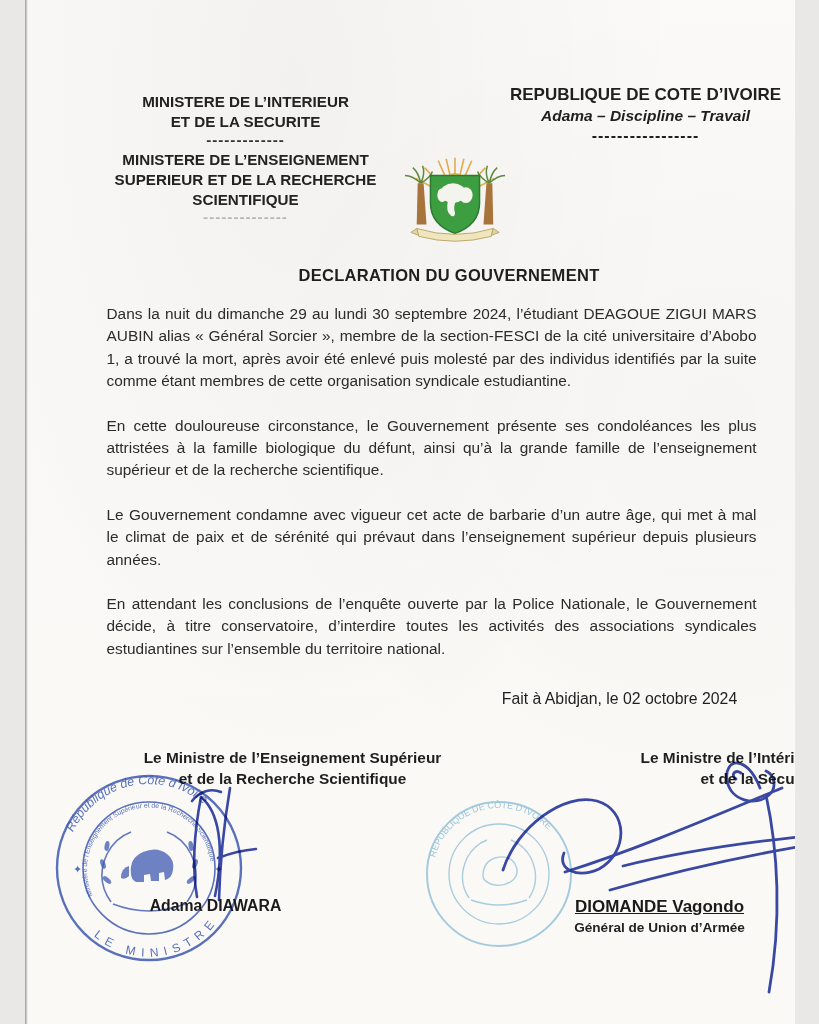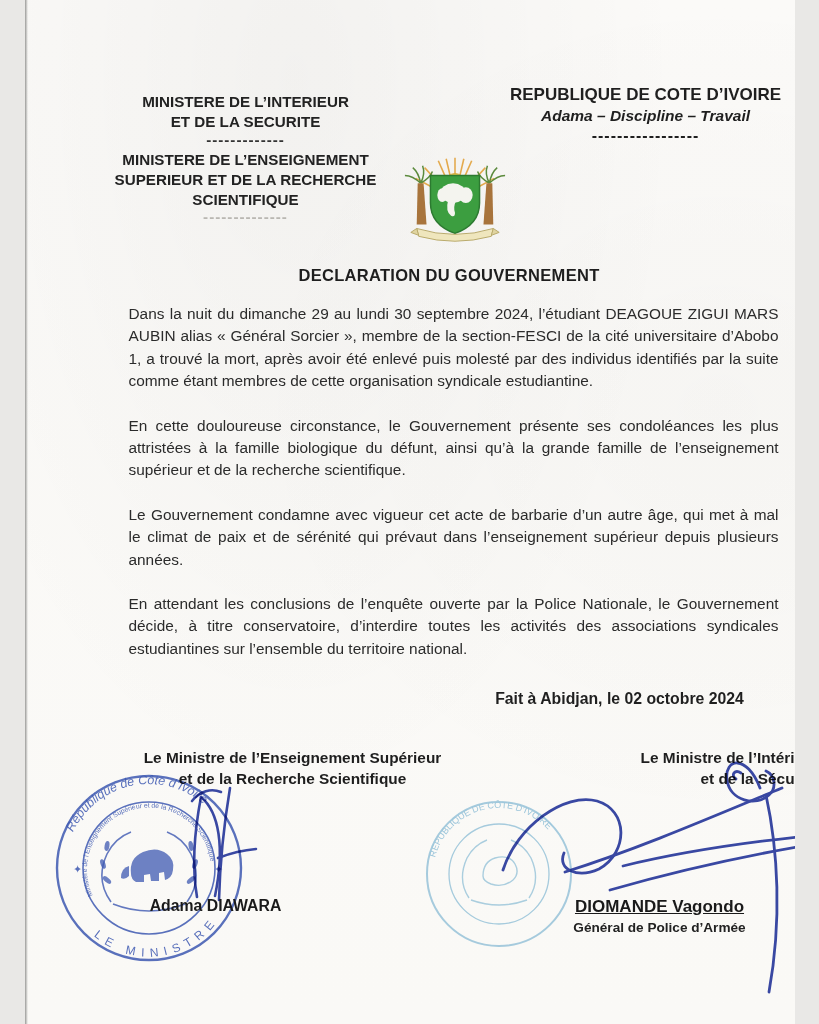--- a/index.html
+++ b/index.html
@@ -20,24 +20,24 @@
   .hdr-left .divider{font-weight:bold;letter-spacing:1px;color:#333;line-height:1.1;}
   .hdr-left .divider.faint{color:#b9b7b2;}
   .hdr-left .block2{margin-top:2px;}
   .hdr-right{left:438px;top:85px;width:366px;text-align:center;color:#1f1f1f;}
   .hdr-right .country{font-weight:bold;font-size:17px;}
   .hdr-right .motto{font-weight:bold;font-style:italic;font-size:15.5px;margin-top:2px;}
   .hdr-right .divider{font-weight:bold;letter-spacing:1px;margin-top:2px;}
   .emblem{left:366px;top:146px;width:128px;height:108px;}
   .doc-title{left:0;top:266px;width:819px;text-align:center;font-weight:bold;
     font-size:16.5px;color:#1e1e1e;letter-spacing:.3px;padding-left:15px;}
-  .body-text{left:104px;top:303px;width:650px;}
+  .body-text{left:82px;top:303px;width:650px;}
   .body-text p{margin:0 0 22px 0;font-size:15.4px;line-height:22.4px;
     text-align:justify;color:#2b2b2b;}
-  .dateline{left:430px;top:690px;width:330px;text-align:center;font-weight:bold;
+  .dateline{left:430px;top:690px;width:330px;text-align:center;font-weight:normal;
     font-size:15.8px;color:#1f1f1f;}
   .sig-title{font-weight:bold;font-size:15.4px;line-height:1.35;text-align:center;color:#1e1e1e;}
   .sig-title-left{left:72px;top:748px;width:392px;}
   .sig-title-right{left:478px;top:748px;width:316px;text-align:right;}
   .sig-name-left{left:76px;top:897px;width:230px;text-align:center;font-weight:bold;
     font-size:15.8px;color:#1a1a1a;z-index:5;}
   .sig-name-right{left:515px;top:897px;width:240px;text-align:center;z-index:5;}
   .sig-name-right .nm{font-weight:bold;font-size:17px;text-decoration:underline;color:#1a1a1a;}
   .sig-name-right .rk{font-weight:bold;font-size:13.6px;margin-top:3px;color:#222;}
   .stamp{mix-blend-mode:multiply;z-index:2;}
@@ -208,15 +208,15 @@
       <path d="M741,795 C753,850 757,920 744,992"></path>
       <path d="M598,866 C655,852 715,843 782,836"></path>
       <path d="M585,890 C648,872 720,856 778,846"></path>
       <path d="M716,773 C710,769 705,775 711,779"></path>
     </g>
   </svg>
 
   <div class="abs sig-name-left">Adama DIAWARA</div>
   <div class="abs sig-name-right">
     <div class="nm">DIOMANDE Vagondo</div>
-    <div class="rk">Général de Police d’Armée</div>
+    <div class="rk">Général de Union d’Armée</div>
   </div>
 </div>
 
 </body></html>

